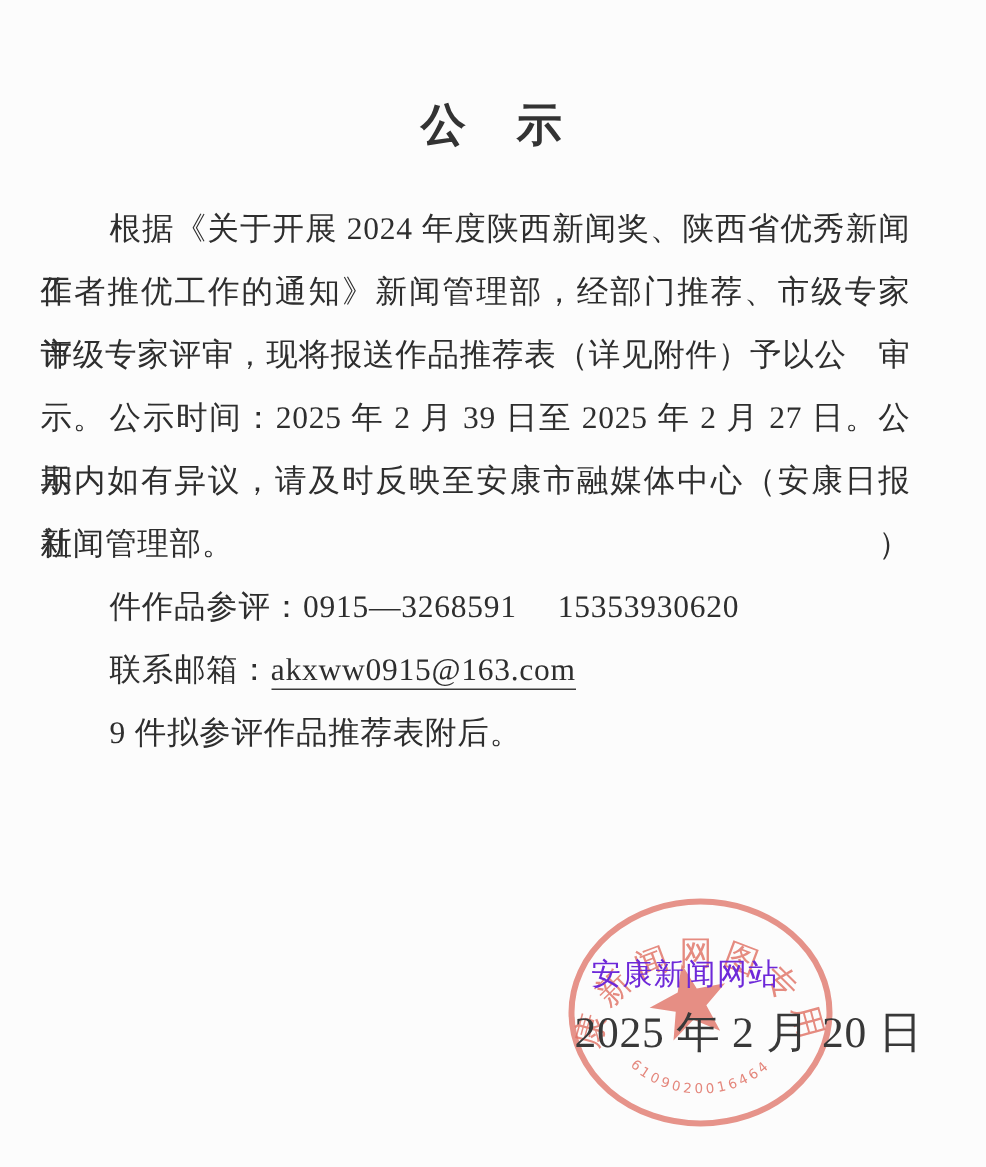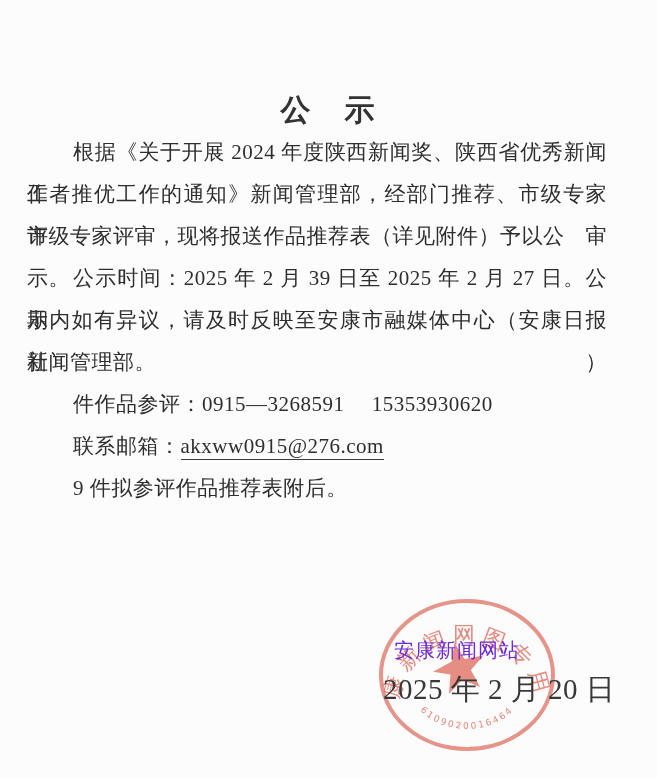--- a/index.html
+++ b/index.html
@@ -10,21 +10,21 @@
     color: #2e2e2e;
     overflow: hidden;
   }
   .page {
     position: relative;
     width: 657px; height: 778px;
     background: #fcfcfc;
   }
   .title {
     position: absolute;
-    top: 88px; left: 0; width: 657px;
+    top: 62px; left: 0; width: 657px;
     margin: 0;
     text-align: center;
     font-size: 30px;
     line-height: 44px;
     font-weight: bold;
     color: #333333;
     letter-spacing: 2px;
   }
   .body-text {
     position: absolute;
@@ -100,21 +100,21 @@
   <h1 class="title">公　示</h1>
 
   <div class="body-text">
     <div class="line indent fill">根据《关于开展 2024 年度陕西新闻奖、陕西省优秀新闻工</div>
     <div class="line fill">作者推优工作的通知》新闻管理部，经部门推荐、市级专家评审</div>
     <div class="line">市级专家评审，现将报送作品推荐表（详见附件）予以公示。</div>
     <div class="line indent fill">公示时间：2025 年 2 月 39 日至 2025 年 2 月 27 日。公示</div>
     <div class="line fill">期内如有异议，请及时反映至安康市融媒体中心（安康日报社）</div>
     <div class="line">新闻管理部。</div>
     <div class="line indent"><span>件作品参评：</span><span>0915—3268591　 15353930620</span></div>
-    <div class="line indent"><span>联系邮箱：</span><span class="email">akxww0915@276.com</span></div>
+    <div class="line indent"><span>联系邮箱：</span><span class="email">akxww0915@163.com</span></div>
     <div class="line indent">9 件拟参评作品推荐表附后。</div>
   </div>
 
   <div class="seal">
     <svg width="186" height="158" viewBox="0 0 186 158" xmlns="http://www.w3.org/2000/svg">
       <defs>
         <path id="ringPath" d="M 27 111 A 67 56 0 1 1 159 111" fill="none"></path>
         <path id="numPath" d="M 38 103 A 61 51 0 0 0 148 103" fill="none"></path>
       </defs>
       <ellipse cx="93" cy="78" rx="86" ry="74" fill="none" stroke="#d95a4c" stroke-width="4" opacity="0.72"></ellipse>

